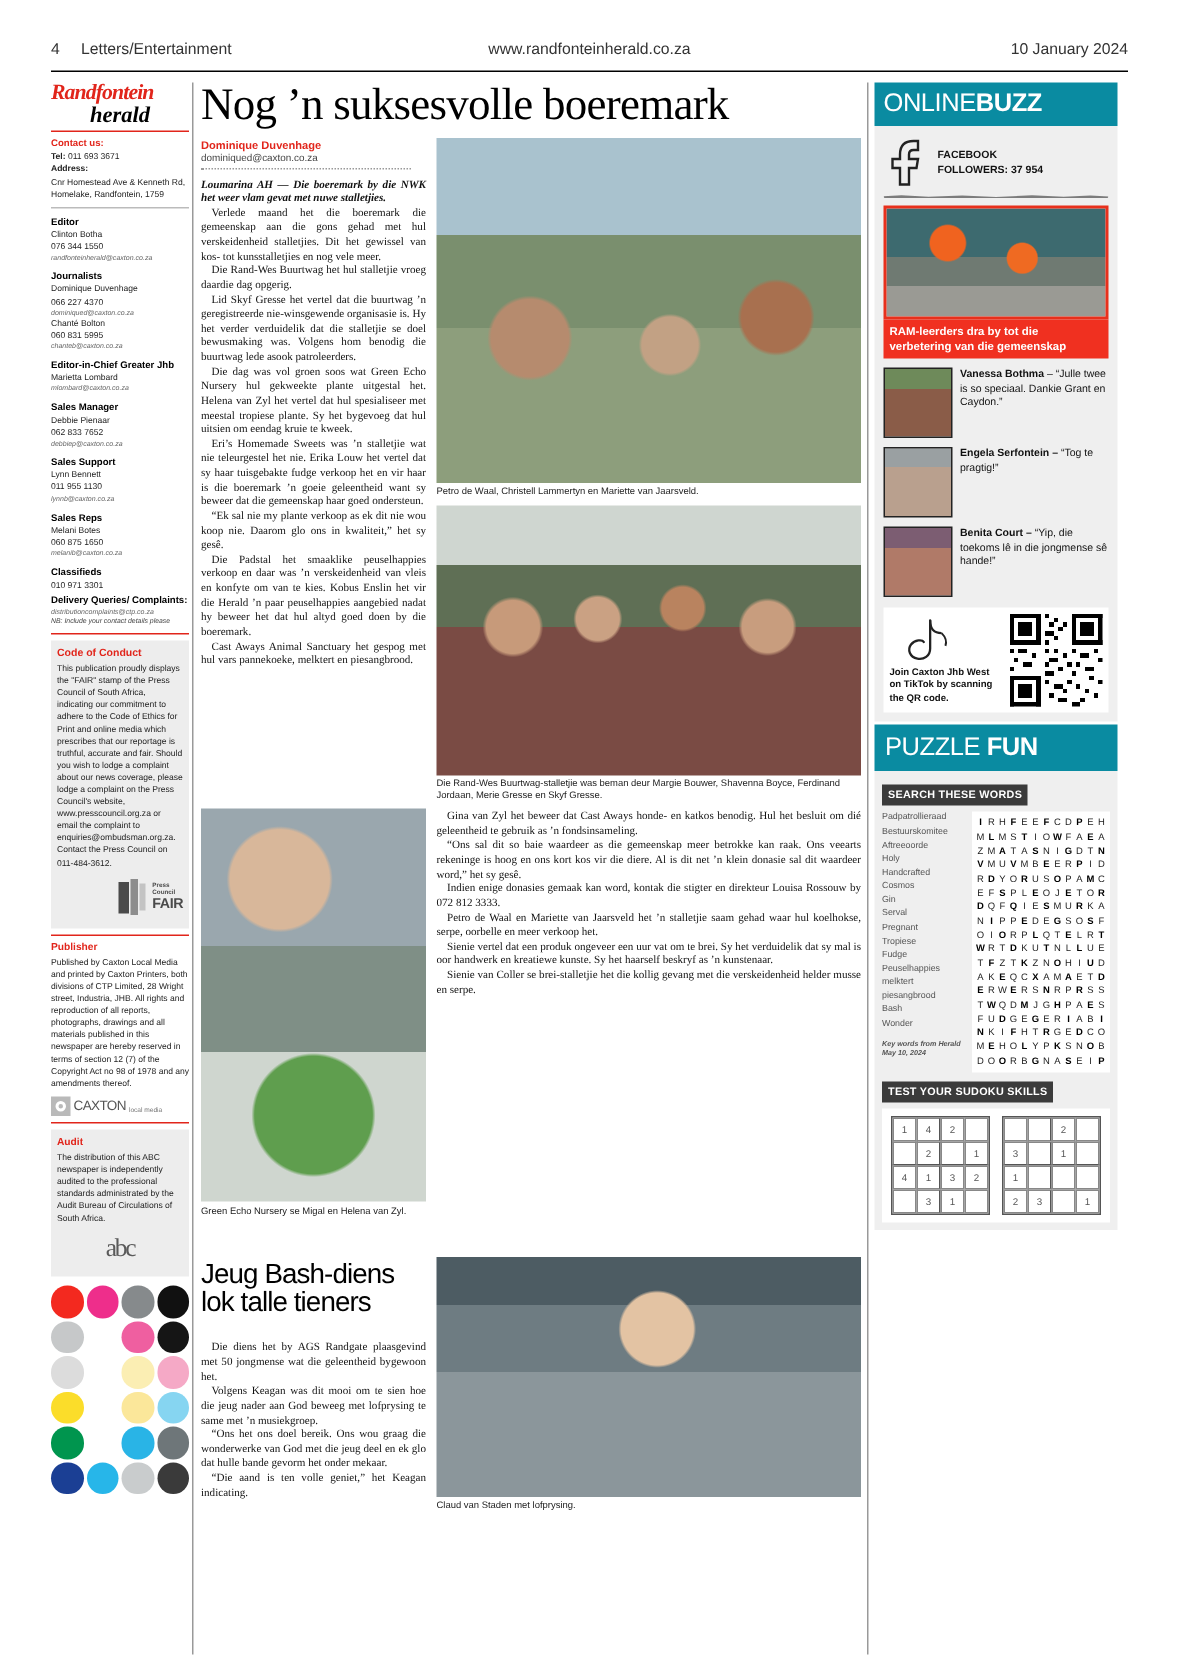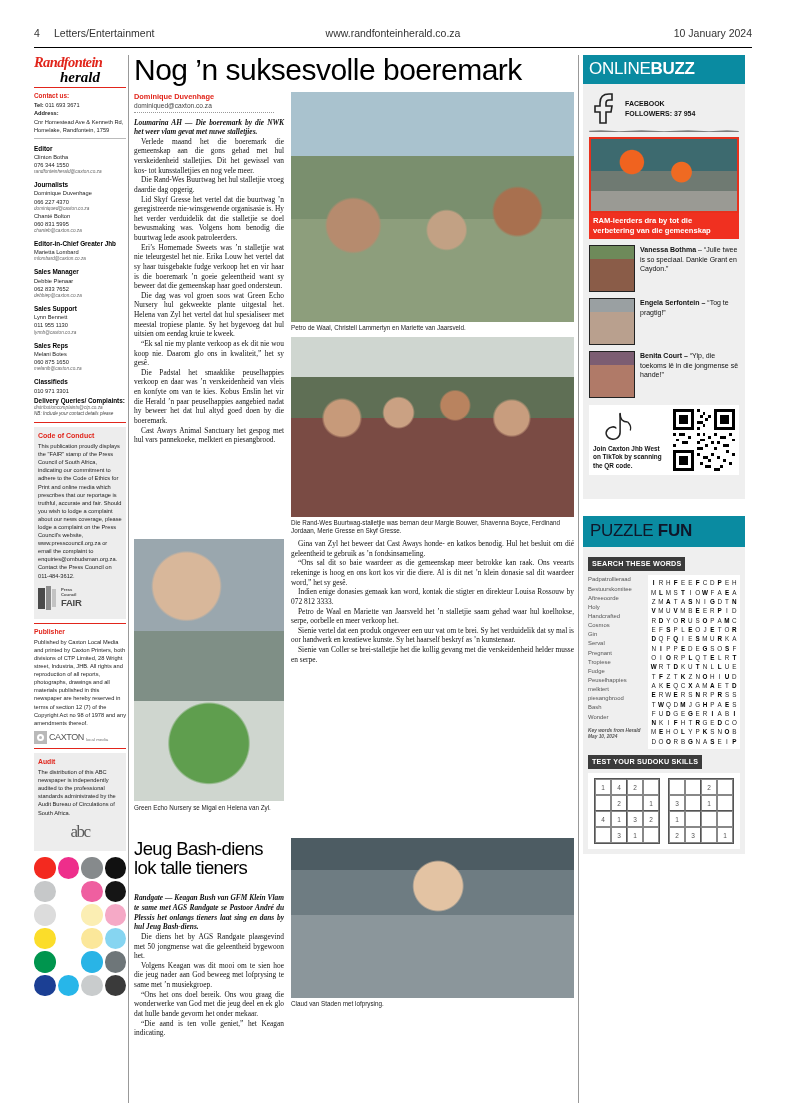--- a/index.html
+++ b/index.html
@@ -48,21 +48,21 @@
   .sb-h-red { color:#e1251b; font-weight:bold; font-size:6.4px; margin-bottom:1px; }
   .sb-h-blk { color:#000; font-weight:bold; font-size:6.4px; margin-bottom:0px; margin-top:5px;}
   .sb-b { font-size:5.7px; line-height:1.42; }
   .sb-b b { font-weight:bold; }
   .sb-mail { font-size:4.7px; font-style:italic; color:#666; line-height:1.3; word-break:break-all;}
   .sb-note { font-size:4.6px; color:#444; font-style:italic;}
   .rule-red { height:1.3px; background:#e1251b; margin:4px 0 3px; }
   .rule-gry { height:0.8px; background:#bbb; margin:4px 0 3px; }
   .panel-gray { background:#ededed; padding:4px 4px 5px; margin-top:4px;}
 
-  .fair-logo { display:flex; align-items:center; justify-content:flex-start; gap:3px; margin:6px 0 4px;}
+  .fair-logo { display:flex; align-items:center; justify-content:flex-end; gap:3px; margin:6px 0 4px;}
   .fair-mark { width:20px; height:24px; position:relative; }
   .fair-mark i { position:absolute; display:block; background:#4a4a4a; }
   .fair-txt-s { font-size:4.2px; color:#4a4a4a; line-height:1.1; font-weight:bold;}
   .fair-txt-b { font-size:9.5px; color:#4a4a4a; font-weight:bold; letter-spacing:-0.3px; line-height:1;}
 
   .caxton { display:flex; align-items:center; gap:2px; margin-top:4px;}
   .cax-sq { width:13px;height:13px;background:#b9b9b9; position:relative;}
   .cax-sq::after{content:"";position:absolute;inset:3px;border:2px solid #fff;border-radius:50%;}
   .cax-word { font-size:9px; color:#555; letter-spacing:-0.4px;}
   .cax-sub { font-size:4.4px; color:#777; align-self:flex-end; padding-bottom:1px;}
@@ -71,21 +71,21 @@
               letter-spacing:-1.5px; margin:3px 0 2px; }
 
   .swatch-grid { display:grid; grid-template-columns:repeat(4,1fr); gap:2px; margin-top:6px; }
   .sw { width:100%; aspect-ratio:1/1; border-radius:50%; }
 
   
   .main { position:absolute; left:134px; top:55px; width:440px; bottom:8px; }
   .vrule { position:absolute; width:0.8px; background:#999; }
 
   .headline {
-    font-family:Liberation Sans, sans-serif;
+    font-family:Liberation Serif, serif;
     font-size:30px; line-height:1.02; font-weight:normal; color:#000;
     letter-spacing:-0.5px; margin:0 0 6px 0;
   }
   .byline-name { color:#e1251b; font-weight:bold; font-size:7.4px; }
   .byline-mail { color:#444; font-size:6.6px; margin-top:1px;}
   .byline-dots { border-bottom:1px dotted #999; margin-top:3px; width:140px;}
 
   .col-body {
     font-family:Liberation Serif, serif;
     font-size:7.4px; line-height:1.30; text-align:justify; color:#111;
@@ -102,21 +102,21 @@
     font-size:18.5px; line-height:1.06; font-weight:normal; color:#000;
     letter-spacing:-0.6px;
   }
 
   
   .rail { position:absolute; left:583px; top:55px; width:162px; bottom:8px; }
   .buzz-head {
     background:#0a8ba1; color:#fff; padding:4px 6px 5px; font-size:17px; letter-spacing:-0.3px;
   }
   .buzz-head b { font-weight:bold; }
-  .buzz-body { background:#efefef; padding:5px 6px 24px; }
+  .buzz-body { background:#efefef; padding:5px 6px 6px; }
   .fb-row { display:flex; align-items:center; gap:6px; padding:3px 0 5px;}
   .fb-icon { width:30px;height:33px; position:relative; flex:0 0 auto;}
   .fb-txt { font-size:7px; font-weight:bold; line-height:1.35; color:#111; }
   .hand-rule { height:2px; background:#555; border-radius:2px; opacity:.75;
                clip-path: polygon(0 40%,8% 10%,20% 60%,35% 15%,50% 65%,66% 12%,80% 60%,92% 18%,100% 50%,100% 100%,0 100%); }
 
   .ram-photo { border:2.5px solid #e8301c; height:76px; background:#8fa3b0; position:relative; overflow:hidden; }
   .ram-cap { background:#f03020; color:#fff; font-weight:bold; font-size:7.6px; line-height:1.28;
              padding:3px 4px 4px; }
 
@@ -124,22 +124,22 @@
   .c-photo { width:46px; height:47px; flex:0 0 auto; border:1px solid #222; overflow:hidden; position:relative;}
   .c-text { font-size:7px; line-height:1.3; color:#111; }
   .c-text b { font-weight:bold; }
 
   .tiktok-box { background:#fff; margin-top:7px; padding:4px; display:flex; align-items:center; gap:4px; }
   .tt-left { flex:1; }
   .tt-note { font-size:6.4px; font-weight:bold; line-height:1.3; color:#111; }
   .qr { width:62px; height:62px; flex:0 0 auto; }
 
   .puzzle-head {
-    background:#0a8ba1; color:#0f172a; padding:5px 7px 6px; font-size:17px; letter-spacing:-0.3px;
-    margin-top:17px;
+    background:#0a8ba1; color:#ffffff; padding:5px 7px 6px; font-size:17px; letter-spacing:-0.3px;
+    margin-top:2px;
   }
   .puzzle-head b { font-weight:bold; }
   .puzzle-body { background:#efefef; padding:5px; }
   .pz-label { background:#3b3b3b; color:#fff; font-weight:bold; font-size:7.2px;
               padding:2px 4px 3px; display:inline-block; letter-spacing:0.2px;}
   .ws-wrap { display:flex; gap:4px; margin-top:4px; }
   .ws-words { width:56px; font-size:5.9px; line-height:1.55; color:#555; }
   .ws-key { font-size:4.8px; font-style:italic; font-weight:bold; color:#555; line-height:1.25; margin-top:6px;}
   .ws-grid-box { background:#fff; flex:1; padding:3px 2px; }
   .ws-grid { display:grid; grid-template-columns:repeat(12,1fr); }
@@ -318,22 +318,22 @@
       <div style="width:150px;">
         <div class="byline-name">Dominique Duvenhage</div>
         <div class="byline-mail">dominiqued@caxton.co.za</div>
         <div class="byline-dots"></div>
         <div class="col-body" style="margin-top:5px;">
           <p class="lead">Loumarina AH — Die boeremark by die NWK het weer vlam gevat met nuwe stalletjies.</p>
           <div id="col1">
               <p>Verlede maand het die boeremark die gemeenskap aan die gons gehad met hul verskeidenheid stalletjies. Dit het gewissel van kos- tot kunsstalletjies en nog vele meer.</p>
               <p>Die Rand-Wes Buurtwag het hul stalletjie vroeg daardie dag opgerig.</p>
               <p>Lid Skyf Gresse het vertel dat die buurtwag ’n geregistreerde nie-winsgewende organisasie is. Hy het verder verduidelik dat die stalletjie se doel bewusmaking was. Volgens hom benodig die buurtwag lede asook patroleerders.</p>
+              <p>Die dag was vol groen soos wat Green Echo Nursery hul gekweekte plante uitgestal het. Helena van Zyl het vertel dat hul spesialiseer met meestal tropiese plante. Sy het bygevoeg dat hul uitsien om eendag kruie te kweek.</p>
               <p>Eri’s Homemade Sweets was ’n stalletjie wat nie teleurgestel het nie. Erika Louw het vertel dat sy haar tuisgebakte fudge verkoop het en vir haar is die boeremark ’n goeie geleentheid want sy beweer dat die gemeenskap haar goed ondersteun.</p>
-              <p>Die dag was vol groen soos wat Green Echo Nursery hul gekweekte plante uitgestal het. Helena van Zyl het vertel dat hul spesialiseer met meestal tropiese plante. Sy het bygevoeg dat hul uitsien om eendag kruie te kweek.</p>
               <p>“Ek sal nie my plante verkoop as ek dit nie wou koop nie. Daarom glo ons in kwaliteit,” het sy gesê.</p>
               <p>Die Padstal het smaaklike peuselhappies verkoop en daar was ’n verskeidenheid van vleis en konfyte om van te kies. Kobus Enslin het vir die Herald ’n paar peuselhappies aangebied nadat hy beweer het dat hul altyd goed doen by die boeremark.</p>
               <p>Cast Aways Animal Sanctuary het gespog met hul vars pannekoeke, melktert en piesangbrood.</p>
             </div>
         </div>
       </div>
       <div style="flex:1;">
         <div class="photo" style="height:230px;
           background:
             radial-gradient(circle at 22% 58%, #b68b6e 0 10%, transparent 11%),
@@ -371,21 +371,20 @@
             <p>Sienie vertel dat een produk ongeveer een uur vat om te brei. Sy het verduidelik dat sy mal is oor handwerk en kreatiewe kunste. Sy het haarself beskryf as ’n kunstenaar.</p>
             <p>Sienie van Coller se brei-stalletjie het die kollig gevang met die verskeidenheid helder musse en serpe.</p>
           </div>
       </div>
     </div>
 
     <div style="display:flex; gap:7px; margin-top:12px;">
       <div style="width:150px;">
         <h2 class="sub-headline">Jeug Bash-diens lok talle tieners</h2>
         <div class="col-body" style="margin-top:6px;">
-          <p class="lead">Randgate — Keagan Bush van GFM Klein Vlam te same met AGS Randgate se Pastoor André du Plessis het onlangs tieners laat sing en dans by hul Jeug Bash-diens.</p>
           <div id="col3">
               <p>Die diens het by AGS Randgate plaasgevind met 50 jongmense wat die geleentheid bygewoon het.</p>
               <p>Volgens Keagan was dit mooi om te sien hoe die jeug nader aan God beweeg met lofprysing te same met ’n musiekgroep.</p>
               <p>“Ons het ons doel bereik. Ons wou graag die wonderwerke van God met die jeug deel en ek glo dat hulle bande gevorm het onder mekaar.</p>
               <p>“Die aand is ten volle geniet,” het Keagan indicating.</p>
             </div>
         </div>
       </div>
       <div style="flex:1;">
         <div class="photo" style="height:160px; margin-top:14px;

